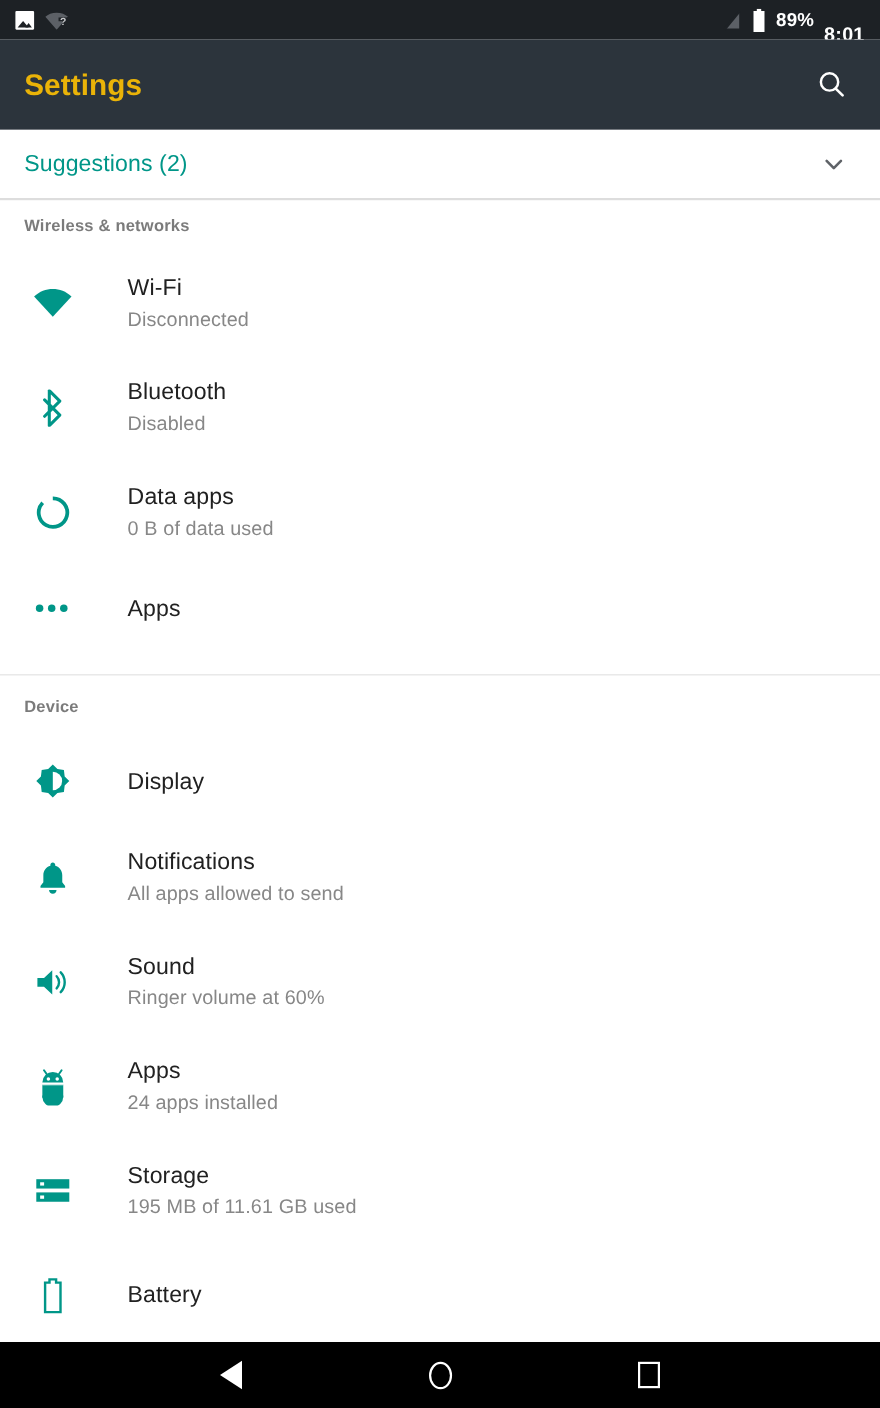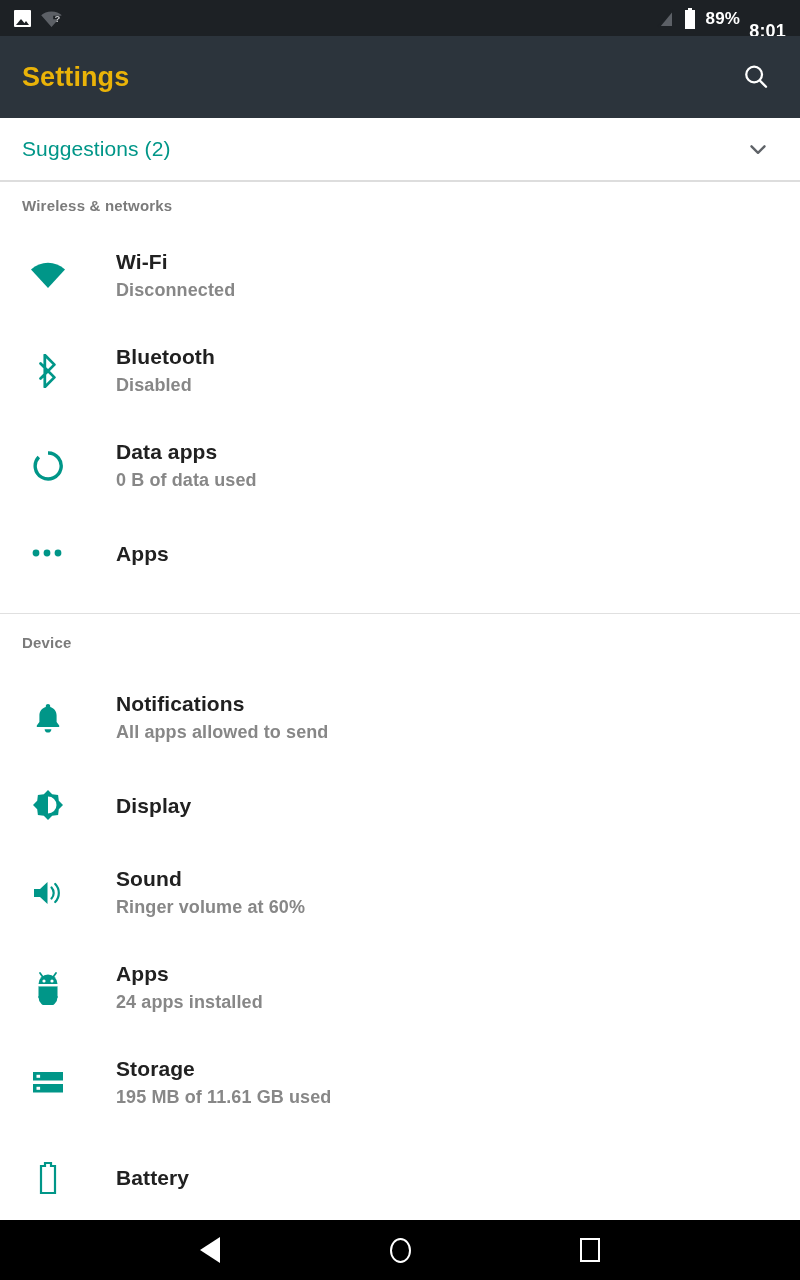--- a/index.html
+++ b/index.html
@@ -188,21 +188,20 @@
     min-width: 52px;
     display: flex;
     align-items: center;
     justify-content: center;
   }
   .row-text {
     margin-left: 42px;
     display: flex;
     flex-direction: column;
     justify-content: center;
-    font-weight: bold;
   }
   .row-title {
     color: #212121;
     font-size: 21px;
     line-height: 27px;
     letter-spacing: 0.1px;
   }
   .row-sub {
     color: #878787;
     font-size: 18px;
@@ -345,42 +344,42 @@
       <div class="row-text">
         <span class="row-title">Apps</span>
       </div>
     </div>
 
     <div style="height:20px"></div>
     <div class="divider"></div>
 
     <div class="section-header device-hdr">Device</div>
 
+    <div class="list-row short">
+      <div class="row-icon">
+        <svg width="32" height="32" viewBox="0 0 32 32">
+          <path d="M16 1 L20.2 5.2 L26.1 5.9 L26.8 11.8 L31 16 L26.8 20.2 L26.1 26.1 L20.2 26.8 L16 31 L11.8 26.8 L5.9 26.1 L5.2 20.2 L1 16 L5.2 11.8 L5.9 5.9 L11.8 5.2 Z" fill="#009688"></path>
+          <path d="M16 7.5 A8.5 8.5 0 0 1 16 24.5 Z" fill="#ffffff"></path>
+        </svg>
+      </div>
+      <div class="row-text">
+        <span class="row-title">Display</span>
+      </div>
+    </div>
+
     <div class="list-row">
       <div class="row-icon">
         <svg width="28" height="32" viewBox="0 0 28 32">
           <path d="M14 2 C12.7 2 11.8 2.9 11.8 4.1 L11.8 5.1 C8 6.1 5.4 9.5 5.4 13.6 L5.4 20 L2.8 23.5 L2.8 25 L25.2 25 L25.2 23.5 L22.6 20 L22.6 13.6 C22.6 9.5 20 6.1 16.2 5.1 L16.2 4.1 C16.2 2.9 15.3 2 14 2 Z" fill="#009688"></path>
           <path d="M10.6 27.2 C10.6 29.1 12.1 30.6 14 30.6 C15.9 30.6 17.4 29.1 17.4 27.2 Z" fill="#009688"></path>
         </svg>
       </div>
       <div class="row-text">
         <span class="row-title">Notifications</span>
         <span class="row-sub">All apps allowed to send</span>
-      </div>
-    </div>
-
-    <div class="list-row short">
-      <div class="row-icon">
-        <svg width="32" height="32" viewBox="0 0 32 32">
-          <path d="M16 1 L20.2 5.2 L26.1 5.9 L26.8 11.8 L31 16 L26.8 20.2 L26.1 26.1 L20.2 26.8 L16 31 L11.8 26.8 L5.9 26.1 L5.2 20.2 L1 16 L5.2 11.8 L5.9 5.9 L11.8 5.2 Z" fill="#009688"></path>
-          <path d="M16 7.5 A8.5 8.5 0 0 1 16 24.5 Z" fill="#ffffff"></path>
-        </svg>
-      </div>
-      <div class="row-text">
-        <span class="row-title">Display</span>
       </div>
     </div>
 
     <div class="list-row">
       <div class="row-icon">
         <svg width="32" height="30" viewBox="0 0 32 30">
           <path d="M2 11 L8 11 L15.5 4 L15.5 26 L8 19 L2 19 Z" fill="#009688"></path>
           <path d="M19.5 9.5 A8 8 0 0 1 19.5 20.5" fill="none" stroke="#009688" stroke-width="2.2" stroke-linecap="round"></path>
           <path d="M23.2 6 A13 13 0 0 1 23.2 24" fill="none" stroke="#009688" stroke-width="2.2" stroke-linecap="round"></path>
         </svg>

